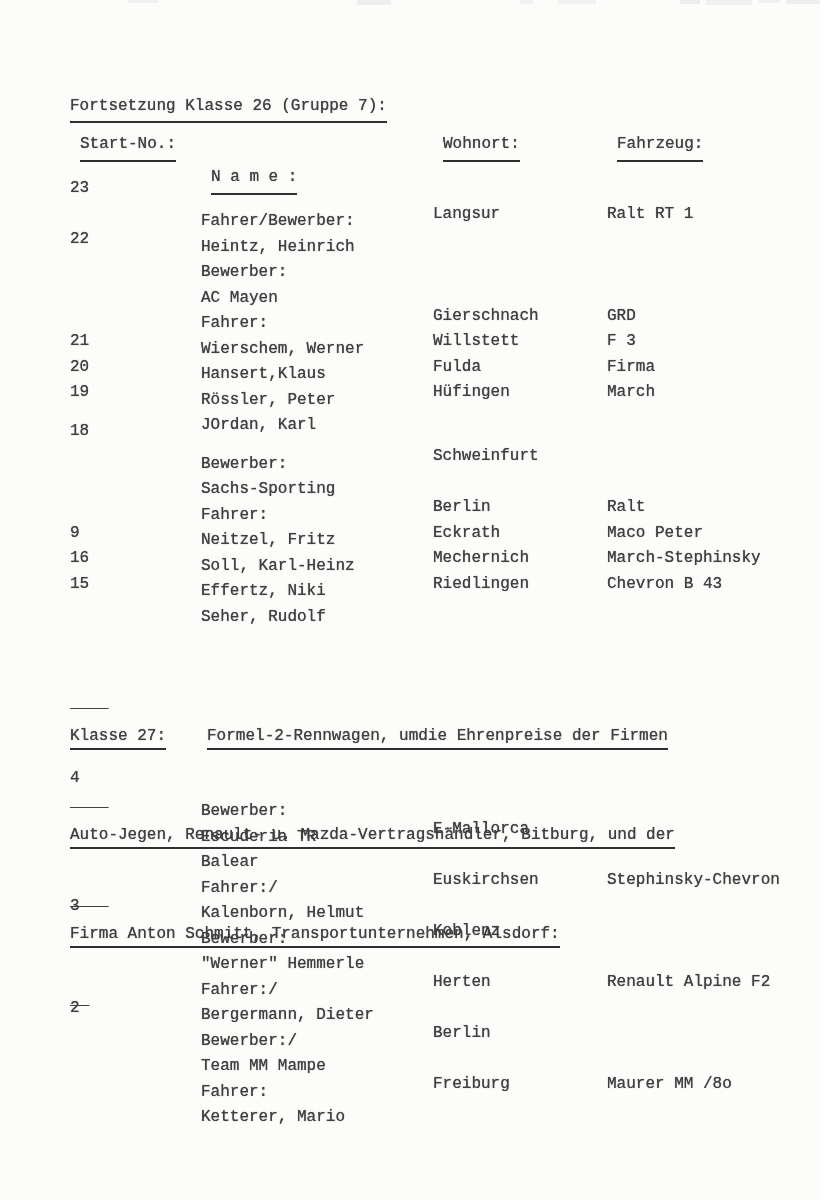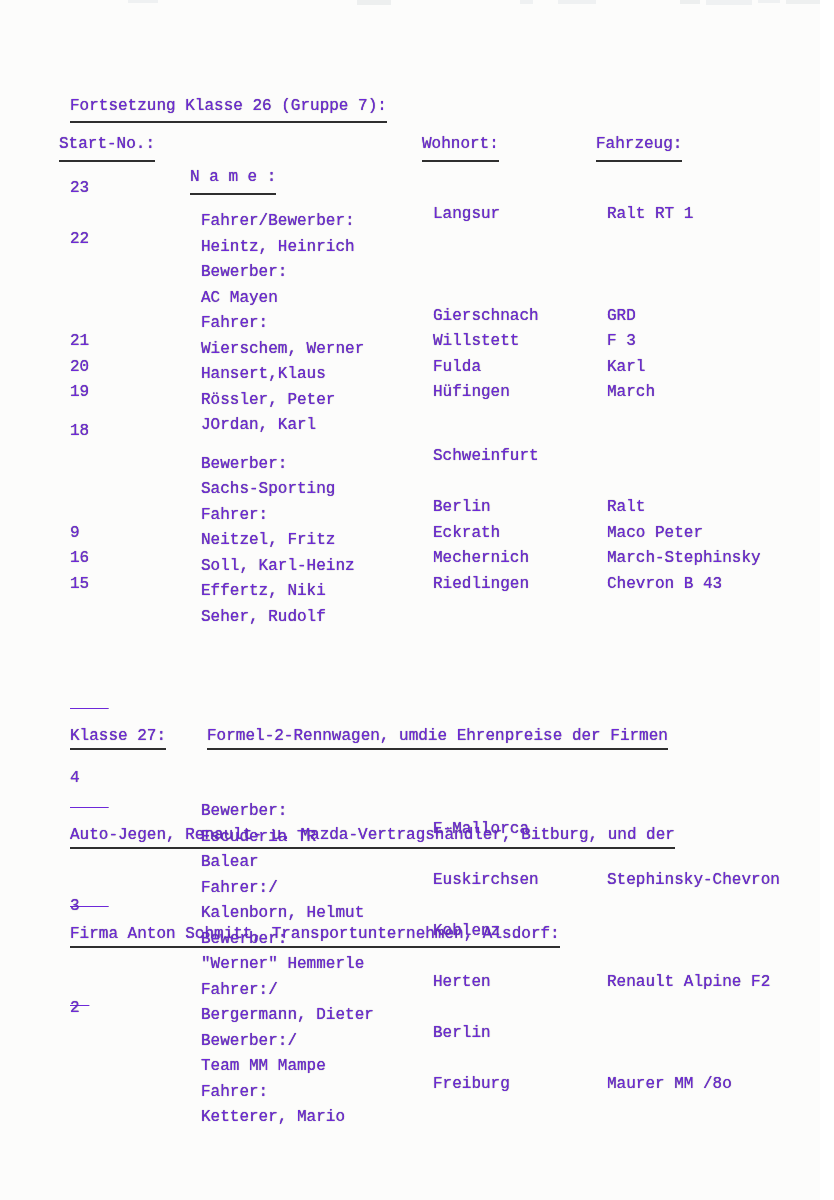--- a/index.html
+++ b/index.html
@@ -3,30 +3,30 @@
 <meta charset="utf-8">
 <style>
   html,body { margin:0; padding:0; background:#ffffff; }
   .page {
     position:relative;
     width:820px; height:1200px;
     background:#fcfcfb;
     overflow:hidden;
     font-family:"Liberation Mono","DejaVu Sans Mono",monospace;
     font-size:16px;
-    color:#6d28d9;
+    color:#404040;
     text-shadow:0 0 0.8px rgba(42,42,42,0.85);
   }
   .u {
     display:inline-block;
     border-bottom:2px solid #2f2f2f;
     padding-bottom:2px;
   }
   .title { position:absolute; left:70px; top:94px; line-height:25px; white-space:pre; }
-  .headers { position:absolute; left:59px; top:132px; line-height:25.5px; display:flex; white-space:pre;font-family:Liberation Mono, monospace; }
+  .headers { position:absolute; left:80px; top:132px; line-height:25.5px; display:flex; white-space:pre;font-family:Liberation Mono, monospace; }
   .c-no { width:131px; }
   .c-name { width:232px;margin-top:33px; }
   .c-wohnort { width:174px; }
   .c-fahrzeug { flex:1; }
   .rows { position:absolute; left:70px; line-height:25.5px; width:750px; }
   .rows26 { top:176px; }
   .rows27 { top:766px; }
   .trow { display:flex; height:25.5px; white-space:pre; }
   .gap { height:13px; }
   .k27 { position:absolute; left:70px; top:654px; width:745px; line-height:33px; white-space:pre;text-decoration:underline; }
@@ -66,21 +66,21 @@
   </div>
 
   <div class="rows rows26" id="rows26">
       <div class="trow"><div class="c-no">23</div><div class="c-name">Fahrer/Bewerber:</div><div class="c-wohnort"></div><div class="c-fahrzeug"></div></div>
       <div class="trow"><div class="c-no"></div><div class="c-name">Heintz, Heinrich</div><div class="c-wohnort">Langsur</div><div class="c-fahrzeug">Ralt RT 1</div></div>
       <div class="trow"><div class="c-no">22</div><div class="c-name">Bewerber:</div><div class="c-wohnort"></div><div class="c-fahrzeug"></div></div>
       <div class="trow"><div class="c-no"></div><div class="c-name">AC Mayen</div><div class="c-wohnort"></div><div class="c-fahrzeug"></div></div>
       <div class="trow"><div class="c-no"></div><div class="c-name">Fahrer:</div><div class="c-wohnort"></div><div class="c-fahrzeug"></div></div>
       <div class="trow"><div class="c-no"></div><div class="c-name">Wierschem, Werner</div><div class="c-wohnort">Gierschnach</div><div class="c-fahrzeug">GRD</div></div>
       <div class="trow"><div class="c-no">21</div><div class="c-name">Hansert,Klaus</div><div class="c-wohnort">Willstett</div><div class="c-fahrzeug">F 3</div></div>
-      <div class="trow"><div class="c-no">20</div><div class="c-name">Rössler, Peter</div><div class="c-wohnort">Fulda</div><div class="c-fahrzeug">Karl</div></div>
+      <div class="trow"><div class="c-no">20</div><div class="c-name">Rössler, Peter</div><div class="c-wohnort">Fulda</div><div class="c-fahrzeug">Firma</div></div>
       <div class="trow"><div class="c-no">19</div><div class="c-name">JOrdan, Karl</div><div class="c-wohnort">Hüfingen</div><div class="c-fahrzeug">March</div></div>
       <div class="gap"></div>
       <div class="trow"><div class="c-no">18</div><div class="c-name">Bewerber:</div><div class="c-wohnort"></div><div class="c-fahrzeug"></div></div>
       <div class="trow"><div class="c-no"></div><div class="c-name">Sachs-Sporting</div><div class="c-wohnort">Schweinfurt</div><div class="c-fahrzeug"></div></div>
       <div class="trow"><div class="c-no"></div><div class="c-name">Fahrer:</div><div class="c-wohnort"></div><div class="c-fahrzeug"></div></div>
       <div class="trow"><div class="c-no"></div><div class="c-name">Neitzel, Fritz</div><div class="c-wohnort">Berlin</div><div class="c-fahrzeug">Ralt</div></div>
       <div class="trow"><div class="c-no">9</div><div class="c-name">Soll, Karl-Heinz</div><div class="c-wohnort">Eckrath</div><div class="c-fahrzeug">Maco Peter</div></div>
       <div class="trow"><div class="c-no">16</div><div class="c-name">Effertz, Niki</div><div class="c-wohnort">Mechernich</div><div class="c-fahrzeug">March-Stephinsky</div></div>
       <div class="trow"><div class="c-no">15</div><div class="c-name">Seher, Rudolf</div><div class="c-wohnort">Riedlingen</div><div class="c-fahrzeug">Chevron B 43</div></div>
     </div>

